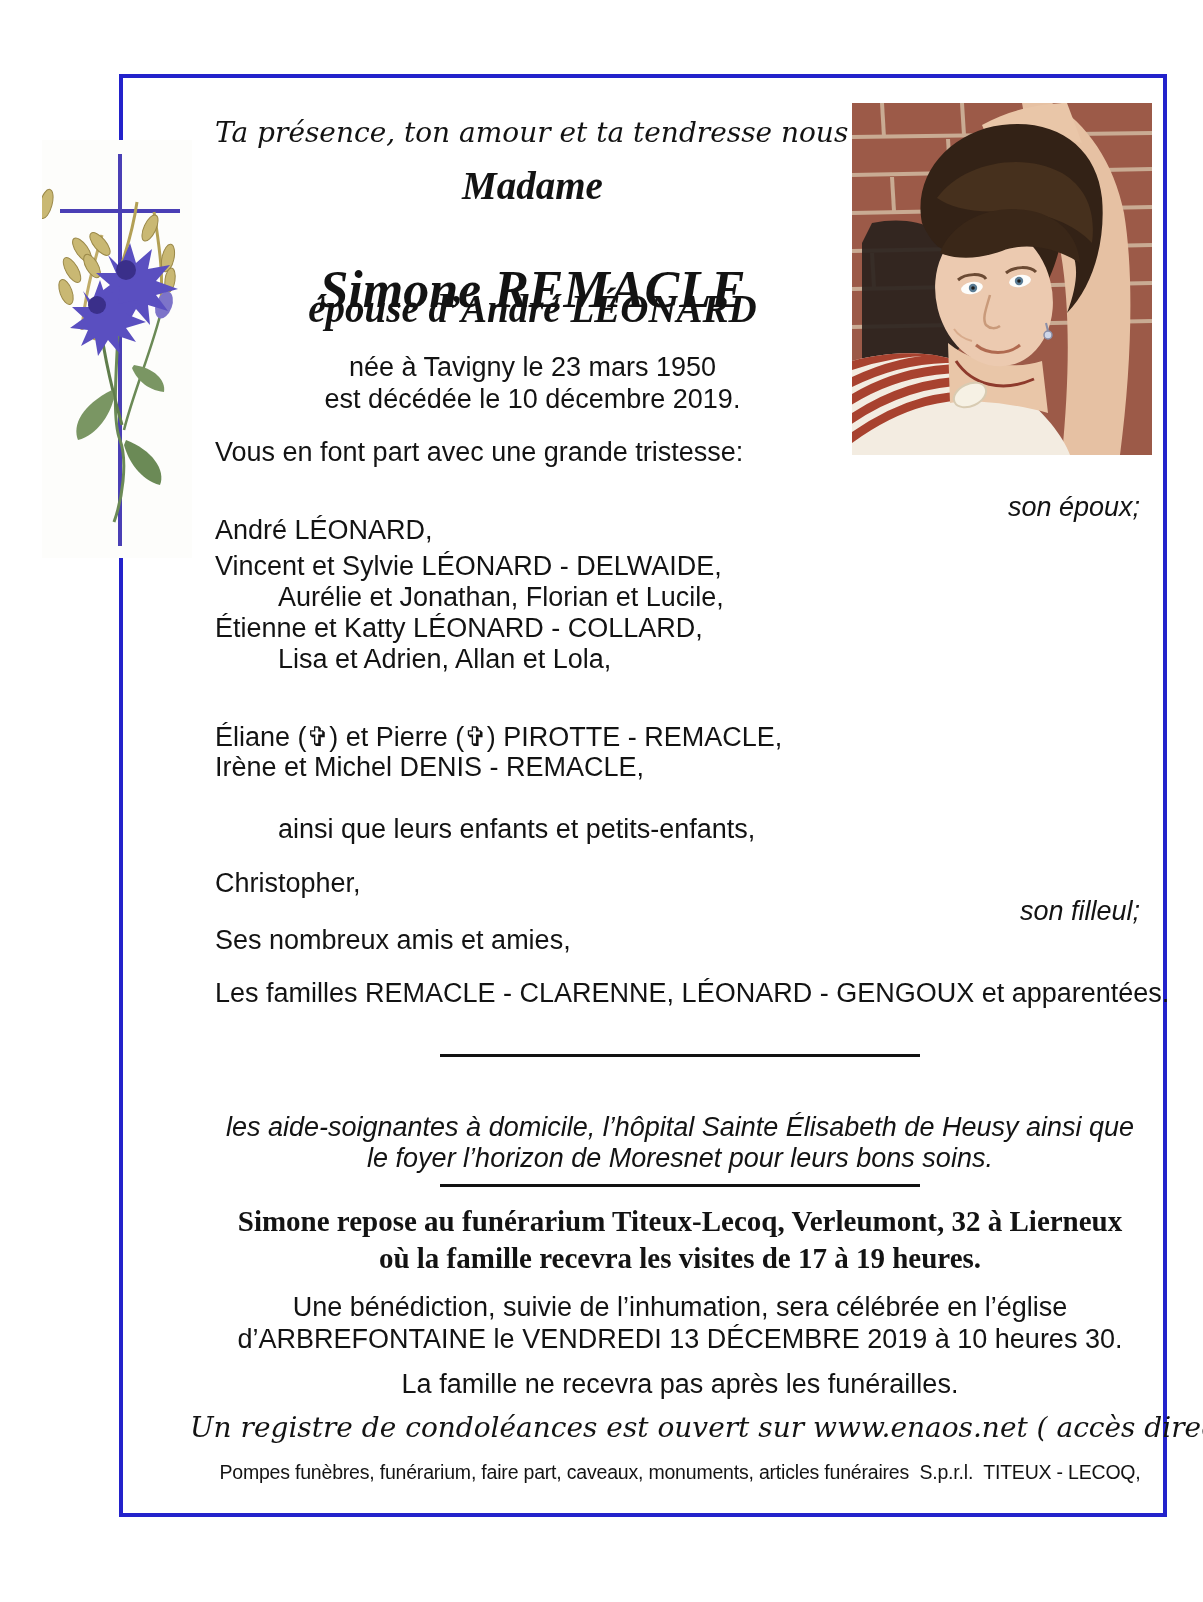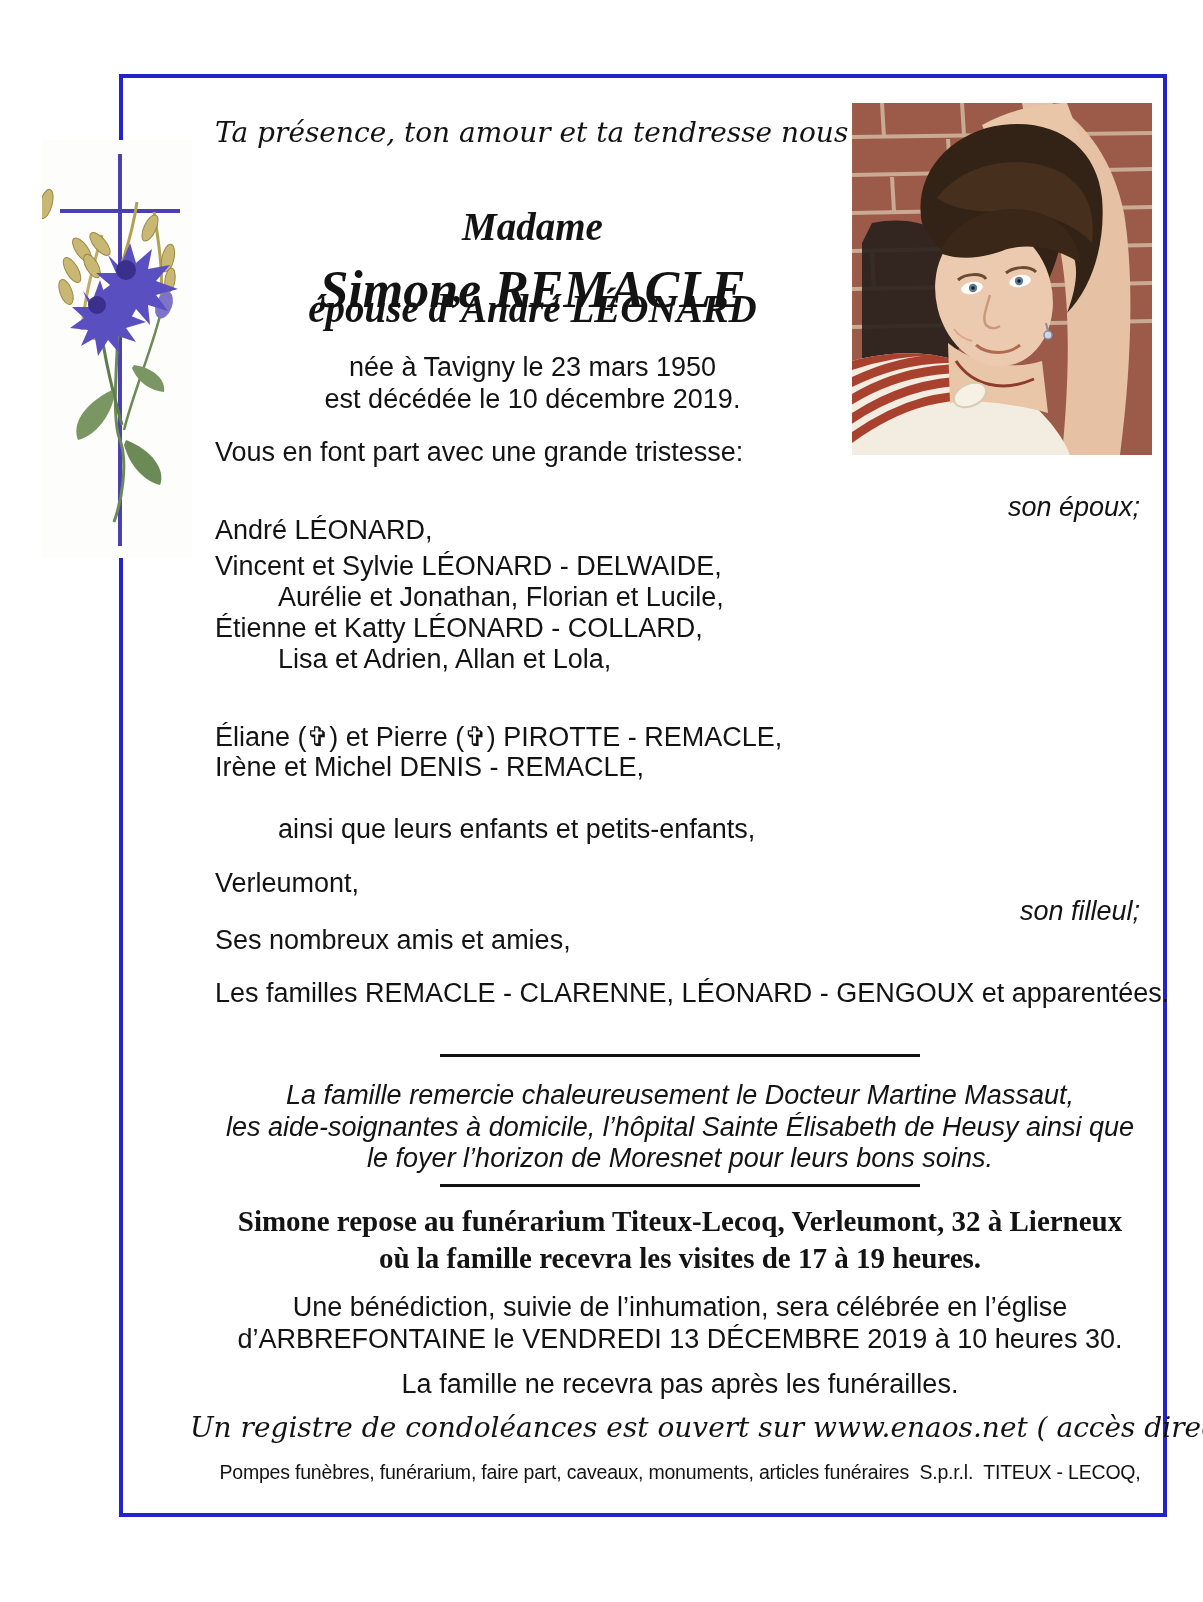--- a/index.html
+++ b/index.html
@@ -147,49 +147,48 @@
         <path d="M124,242 C136,252 156,252 168,242" stroke="#b06a50" stroke-width="3" fill="none"></path>
         <path d="M120,238 C112,236 106,232 102,226" stroke="#d8ab8c" stroke-width="2" fill="none"></path>
 
         <circle cx="196" cy="232" r="4" fill="#cfd6e8" stroke="#8a8fa8" stroke-width="1.5"></circle>
         <line x1="194" y1="220" x2="196" y2="228" stroke="#8a8fa8" stroke-width="2"></line>
       </g>
     </svg>
   </div>
 
   <div class="line serif-i hdr" style="top:116px;font-size:28px;">Ta présence, ton amour et ta tendresse nous manquent.</div>
-  <div class="line serif-bi hdr" style="top:163px;font-size:39px;margin-top:41px;">Madame</div>
+  <div class="line serif-bi hdr" style="top:163px;font-size:39px;">Madame</div>
   <div class="line serif-bi hdr" style="top:216px;font-size:52px;margin-top:44px;">Simone REMACLE</div>
   <div class="line serif-bi hdr" style="top:286px;font-size:39px;">épouse d’André LÉONARD</div>
   <div class="line sans hdr" style="top:352px;">née à Tavigny le 23 mars 1950</div>
   <div class="line sans hdr" style="top:384px;">est décédée le 10 décembre 2019.</div>
 
   <div class="line sans lft" style="top:437px;">Vous en font part avec une grande tristesse:</div>
 
   <div class="line sans lft" style="top:492px;margin-top:23px;">André LÉONARD,</div>
   <div class="line sans-i role" style="top:492px;">son époux;</div>
 
   <div class="line sans lft" style="top:551px;">Vincent et Sylvie LÉONARD - DELWAIDE,</div>
   <div class="line sans ind" style="top:582px;">Aurélie et Jonathan, Florian et Lucile,</div>
   <div class="line sans lft" style="top:613px;">Étienne et Katty LÉONARD - COLLARD,</div>
   <div class="line sans ind" style="top:644px;">Lisa et Adrien, Allan et Lola,</div>
 
   <div class="line sans lft" style="top:721px;">Éliane (✞) et Pierre (✞) PIROTTE - REMACLE,</div>
   <div class="line sans lft" style="top:752px;">Irène et Michel DENIS - REMACLE,</div>
   <div class="line sans ind" style="top:814px;">ainsi que leurs enfants et petits-enfants,</div>
 
-  <div class="line sans lft" style="top:868px;">Verleumont,</div>
+  <div class="line sans lft" style="top:868px;">Christopher,</div>
   <div class="line sans-i role" style="top:896px;">son filleul;</div>
 
   <div class="line sans lft" style="top:925px;text-align:right;">Ses nombreux amis et amies,</div>
   <div class="line sans lft" style="top:978px;">Les familles REMACLE - CLARENNE, LÉONARD - GENGOUX et apparentées.</div>
 
   <div class="divider" style="top:1054px;"></div>
 
-  <div class="line sans-i ctr" style="top:1080px;">La famille remercie chaleureusement le Docteur Martine Massaut,</div>
   <div class="line sans-i ctr" style="top:1112px;">les aide-soignantes à domicile, l’hôpital Sainte Élisabeth de Heusy ainsi que</div>
   <div class="line sans-i ctr" style="top:1143px;">le foyer l’horizon de Moresnet pour leurs bons soins.</div>
 
   <div class="divider" style="top:1184px;"></div>
 
   <div class="line serif-b ctr" style="top:1205px;">Simone repose au funérarium Titeux-Lecoq, Verleumont, 32 à Lierneux</div>
   <div class="line serif-b ctr" style="top:1242px;">où la famille recevra les visites de 17 à 19 heures.</div>
 
   <div class="line sans ctr" style="top:1292px;">Une bénédiction, suivie de l’inhumation, sera célébrée en l’église</div>
   <div class="line sans ctr" style="top:1324px;">d’ARBREFONTAINE le VENDREDI 13 DÉCEMBRE 2019 à 10 heures 30.</div>

